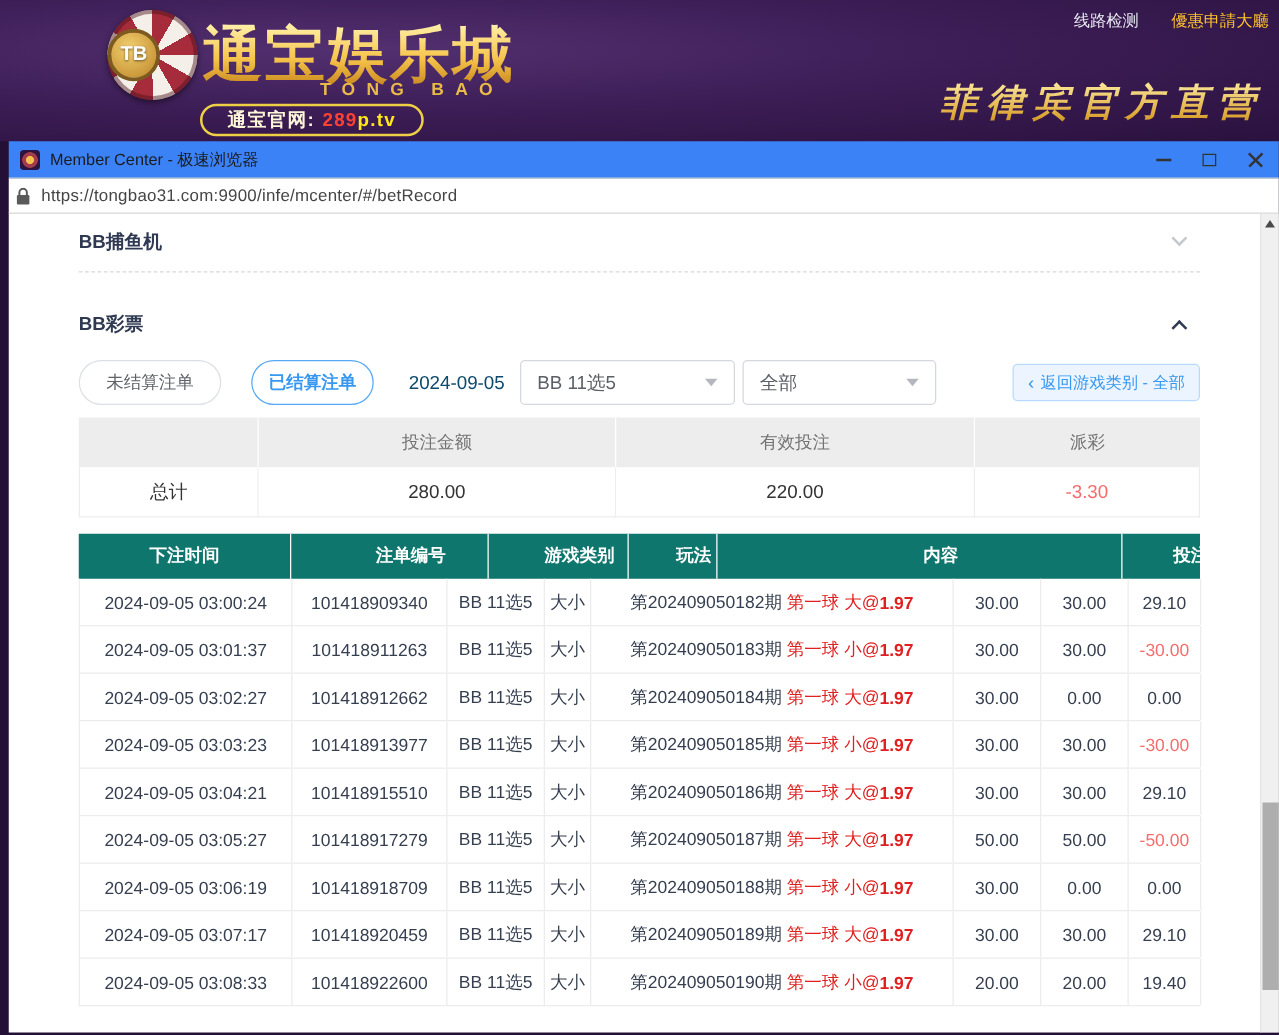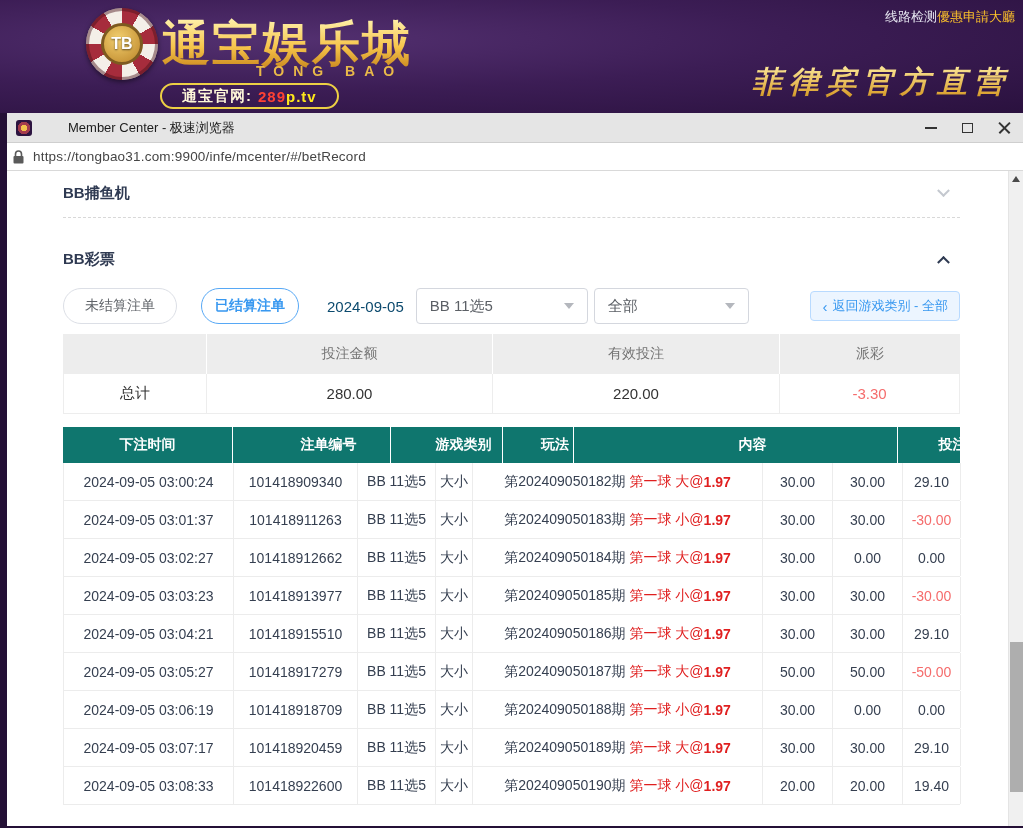--- a/index.html
+++ b/index.html
@@ -6,49 +6,49 @@
   html,body { width:1023px; height:828px; overflow:hidden; background:#241036;
               font-family:"Liberation Sans",sans-serif; }
 
   
   .site-header { position:absolute; top:0; left:0; width:1023px; height:113px;
     background:radial-gradient(ellipse at 28% 35%, #533070 0%, #3c1d55 48%, #2a113e 100%);
     overflow:hidden; }
   .chip { position:absolute; left:86px; top:8px; width:72px; height:72px; border-radius:50%;
     background:repeating-conic-gradient(#a62c3c 0deg 30deg, #f4efe8 30deg 60deg);
     box-shadow:inset 0 0 0 3px rgba(70,15,25,.45), 0 2px 5px rgba(0,0,0,.5);
-    display:flex; align-items:center; justify-content:center; }
+    display:flex; align-items:center; }
   .chip-inner { width:42px; height:42px; border-radius:50%;
     background:radial-gradient(circle at 40% 35%, #f2cf6f, #c9973a 75%);
     border:3px solid #7d5a20; display:flex; align-items:center; justify-content:center;
     color:#fff; font-weight:bold; font-size:16px; text-shadow:0 1px 2px rgba(0,0,0,.55); }
   .brand-title { position:absolute; left:162px; top:12px; font-size:48px; font-weight:bold;
     font-family:"DejaVu Serif",serif; letter-spacing:2px;
     background:linear-gradient(180deg,#fff3b0 8%, #f6c44a 55%, #c07b16 96%);
     -webkit-background-clip:text; background-clip:text; color:transparent; }
   .brand-sub { position:absolute; left:256px; top:63px; font-size:14px; font-weight:bold;
     letter-spacing:9px; color:#e9b949; }
   .official { position:absolute; left:160px; top:83px; height:26px; padding:0 20px;
     border:2px solid #edd044; border-radius:14px; display:flex; align-items:center;
     font-size:15px; font-weight:bold; letter-spacing:1px; }
   .off-label { color:#fdf6d8; margin-right:6px; }
   .off-num  { color:#ff4133; }
   .off-p    { color:#ffe81a; }
   .off-tld  { color:#ffe81a; }
-  .hdr-links { position:absolute; top:8px; right:8px; display:flex; font-size:13px; }
+  .hdr-links { position:absolute; top:8px; right:8px; display:flex; gap:26px; font-size:13px; }
   .link-white { color:#e8e8f2; cursor:pointer; text-decoration:none; }
   .link-gold  { color:#ffc32a; cursor:pointer; text-decoration:none; }
   .slogan { position:absolute; right:12px; top:62px; font-family:"DejaVu Serif",serif;
     font-style:italic; font-weight:bold; font-size:30px; letter-spacing:7px;
     background:linear-gradient(180deg,#f9e291 15%, #dda637 75%, #b97f18 100%);
     -webkit-background-clip:text; background-clip:text; color:transparent; }
 
   
-  .titlebar { position:absolute; top:113px; left:7px; right:0; height:30px; background:#e5e5e5;
-    border-bottom:1px solid #cfcfcf; display:flex; align-items:center; padding-left:9px;gap:28px; }
+  .titlebar { position:absolute; top:113px; left:7px; right:0; height:30px; background:#3b82f6;
+    border-bottom:1px solid #cfcfcf; display:flex; align-items:center; padding-left:9px; }
   .favicon { width:16px; height:16px; border-radius:3px;
     background:radial-gradient(circle at 50% 50%, #f2c14e 0 3px, #a43b4d 3.5px 6px, #2d1440 6.5px);
     flex:0 0 auto; }
   .win-title { margin-left:8px; font-size:13px; color:#1c1c1c; }
   .win-controls { margin-left:auto; display:flex; height:100%; }
   .wc { width:37px; height:100%; display:flex; align-items:center; justify-content:center; cursor:pointer; }
   .wc-min { width:12px; height:2px; background:#333; display:block; }
   .wc-max { width:11px; height:10px; border:1.5px solid #333; display:block; }
   .wc-close { position:relative; width:13px; height:13px; display:block; }
   .wc-close::before, .wc-close::after { content:""; position:absolute; left:-1px; top:5.5px;

